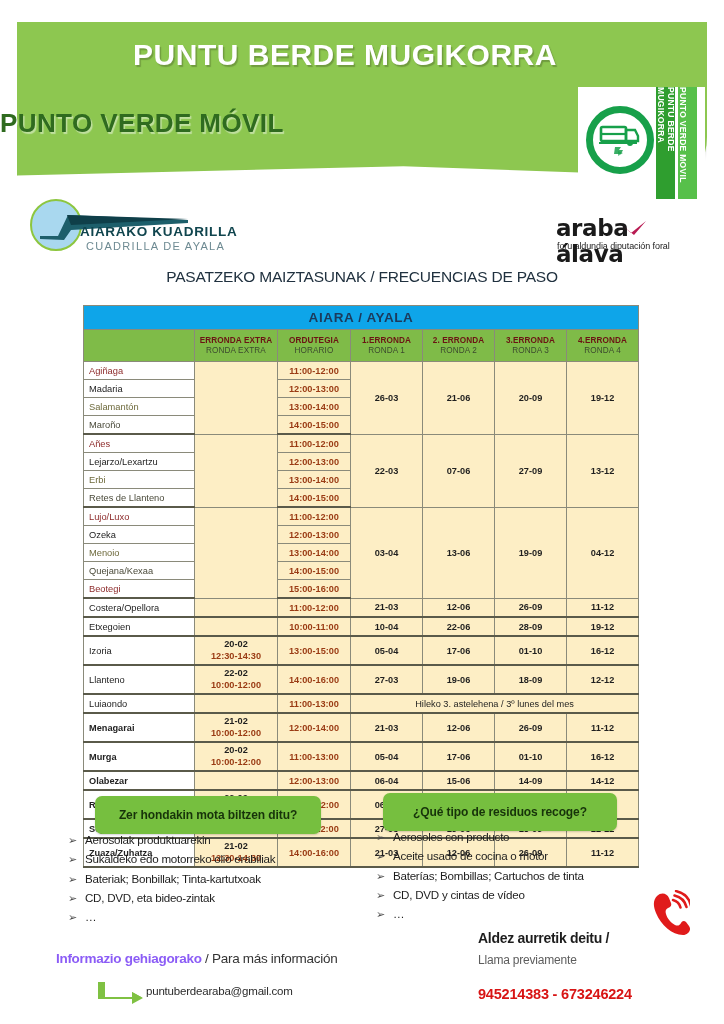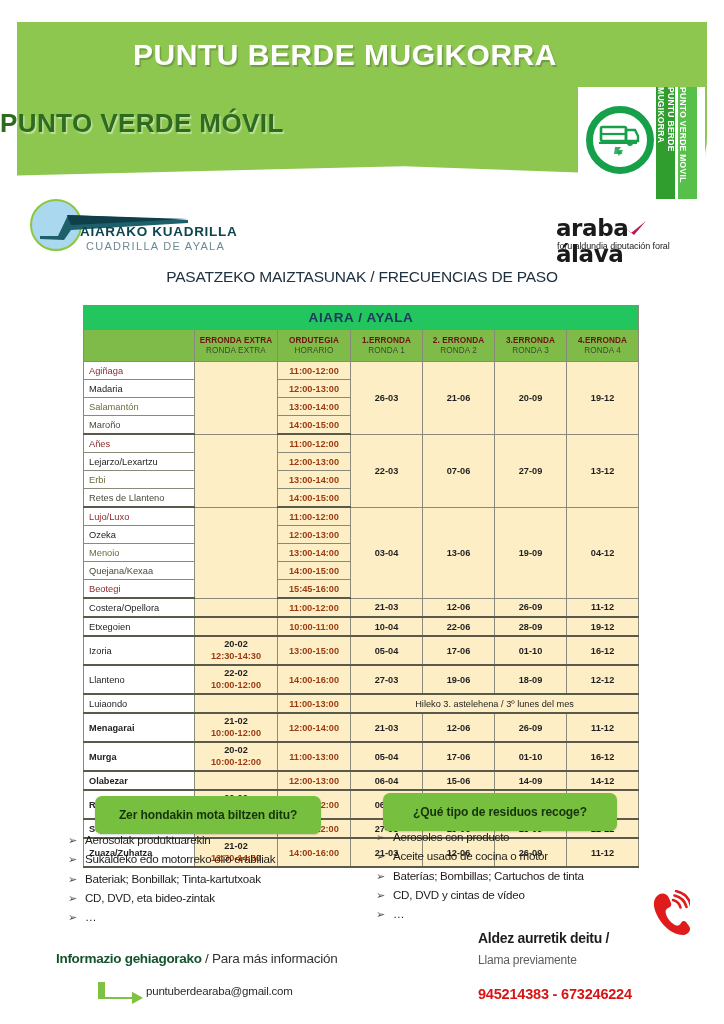--- a/index.html
+++ b/index.html
@@ -93,21 +93,21 @@
     position:absolute;left:0;top:268px;width:724px;text-align:center;
     font-size:15.5px;color:#20313f;letter-spacing:-.2px;
     font-family:"Liberation Sans", sans-serif;
   }
 
   
   #freq-table-wrap{position:absolute;left:83px;top:305px;width:556px;}
   table{border-collapse:collapse;width:556px;table-layout:fixed;}
   td,th{border:1px solid #8a8a7a;padding:0;}
   .banner-cell{
-    background:#22c55e;color:#1b3a5c;font-size:13.5px;font-weight:bold;
+    background:#0ea5e9;color:#1b3a5c;font-size:13.5px;font-weight:bold;
     text-align:center;height:23px;letter-spacing:.6px;
   }
   .hdr{
     background:#7fbb48;height:29px;text-align:center;vertical-align:middle;
     line-height:1.18;padding:1px 0;
   }
   .hdr .l1{display:block;font-size:8.2px;font-weight:bold;color:#6b1414;letter-spacing:.1px;}
   .hdr .l2{display:block;font-size:8.2px;color:#3c4a2e;letter-spacing:.1px;}
   .c-name{width:111px;}
   .c-extra{width:83px;}
@@ -163,21 +163,21 @@
   .bullets .tx{letter-spacing:-.25px;line-height:1.1;}
 
   
   #phone-icon{position:absolute;left:648px;top:890px;width:42px;height:46px;}
 
   
   #info-label{
     position:absolute;left:56px;top:951px;font-size:13.5px;color:#343434;
     letter-spacing:-.3px;white-space:nowrap;
   }
-  #info-label b{color:#14532d;}
+  #info-label b{color:#8b5cf6;}
   #email-arrow{position:absolute;left:98px;top:981px;}
   #email-text{
     position:absolute;left:146px;top:985px;font-size:11.5px;color:#2b2b2b;
     letter-spacing:-.2px;
   }
   #call-eus{
     position:absolute;left:478px;top:930px;font-size:14px;font-weight:bold;
     color:#1d1d1d;letter-spacing:-.3px;
   }
   #call-es{
@@ -341,21 +341,21 @@
         <tr>
           <td class="name n-olive">Menoio</td>
           <td class="hor">13:00-14:00</td>
         </tr>
         <tr>
           <td class="name n-grey">Quejana/Kexaa</td>
           <td class="hor">14:00-15:00</td>
         </tr>
         <tr class="grp-end">
           <td class="name n-red">Beotegi</td>
-          <td class="hor">15:45-16:00</td>
+          <td class="hor">15:00-16:00</td>
         </tr>
         <tr class="grp-end">
           <td class="name n-dark">Costera/Opellora</td>
           <td rowspan="1" class="empty"></td>
           <td class="hor">11:00-12:00</td>
           <td class="round" rowspan="1">21-03</td>
           <td class="round" rowspan="1">12-06</td>
           <td class="round" rowspan="1">26-09</td>
           <td class="round" rowspan="1">11-12</td>
         </tr>

